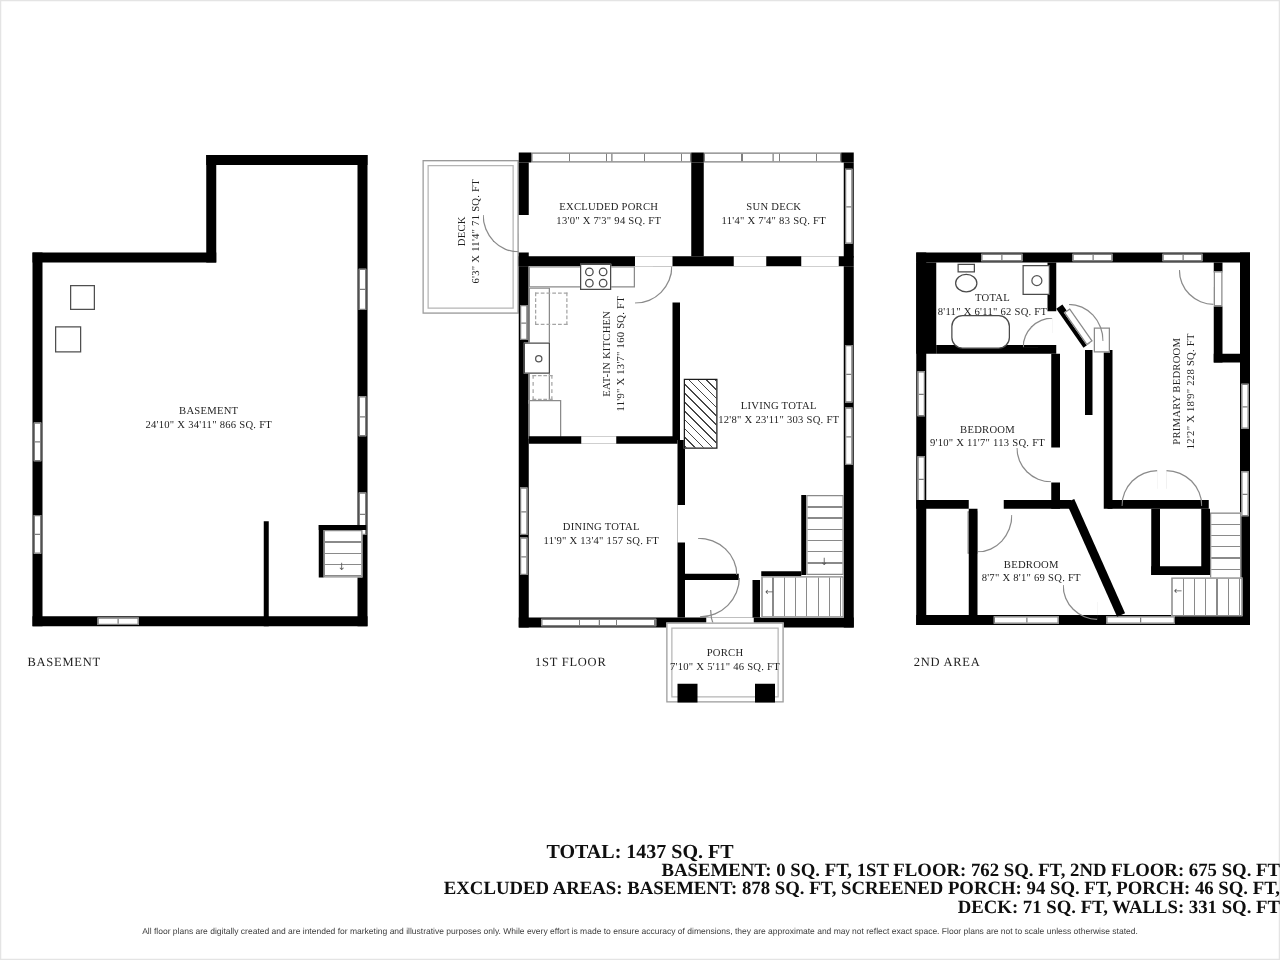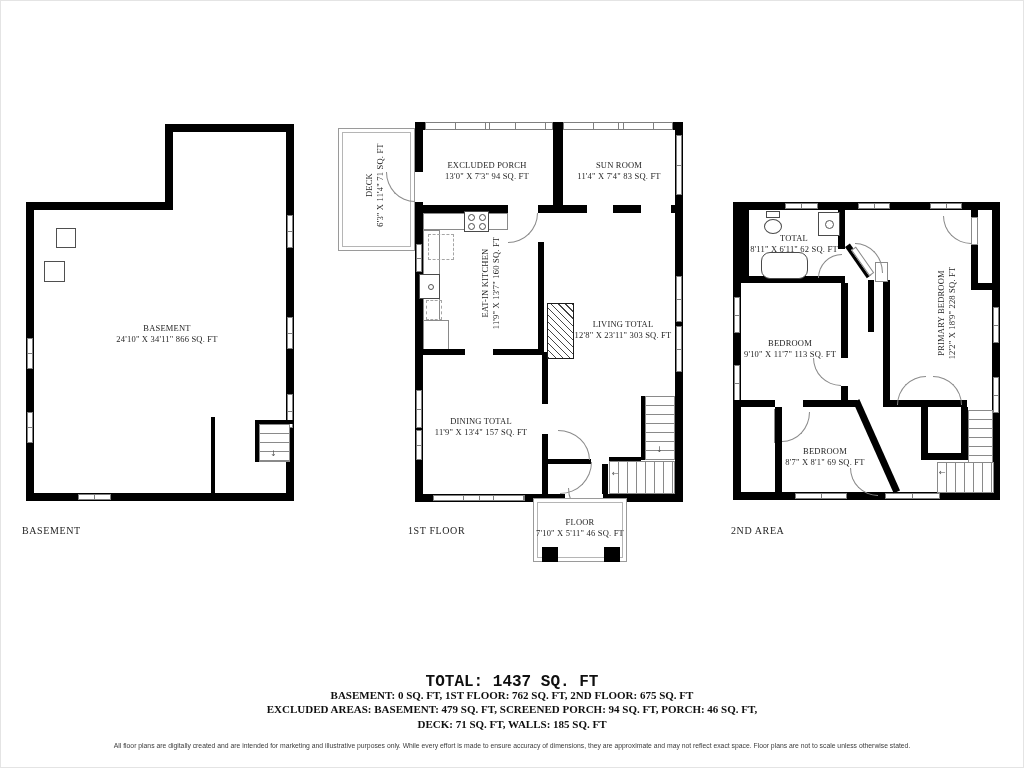--- a/index.html
+++ b/index.html
@@ -29,22 +29,22 @@
   .dot{position:absolute;border:1px solid #555;border-radius:50%;box-sizing:border-box;background:#fff;}
   .dash{position:absolute;border:1px dashed #a5a5a5;box-sizing:border-box;}
   .sq{position:absolute;background:#fff;border:1px solid #4f4f4f;box-sizing:border-box;}
   .rlabel{position:absolute;transform:translate(-50%,-50%);font-size:8.5px;line-height:11px;
           color:#1f1f1f;text-align:center;letter-spacing:0.2px;}
   .rlabel span{display:block;white-space:nowrap;}
   .rlabel.vert{transform:translate(-50%,-50%) rotate(-90deg);}
   .caption{position:absolute;font-size:10px;letter-spacing:0.6px;color:#1f1f1f;white-space:nowrap;}
   .arrow{position:absolute;font-family:"DejaVu Sans",sans-serif;font-size:8px;color:#555;line-height:8px;}
   .sum{position:absolute;left:0;right:0;text-align:center;font-weight:700;color:#0f0f0f;white-space:nowrap;}
-  .sum.total{font-size:16px;font-family:Liberation Mono, monospace;}
-  .sum.line{font-size:11px;}
+  .sum.total{font-size:16px;}
+  .sum.line{font-size:15px;text-align:right;}
   .disc{position:absolute;left:0;right:0;text-align:center;font-family:"Liberation Sans","DejaVu Sans",sans-serif;
         font-size:6.8px;color:#3c3c3c;white-space:nowrap;}
 </style>
 </head>
 <body>
 
 <div id="stage">
 
   <div>
     <div class="wall" style="left:165px;top:124px;width:129px;height:8px"></div>
@@ -154,40 +154,40 @@
 
     <div class="rlabel vert" style="left:375px;top:185px">
       <span>DECK</span>
       <span>6'3" X 11'4" 71 SQ. FT</span>
     </div>
     <div class="rlabel" style="left:487px;top:171px">
       <span>EXCLUDED PORCH</span>
       <span>13'0" X 7'3" 94 SQ. FT</span>
     </div>
     <div class="rlabel" style="left:619px;top:171px">
-      <span>SUN ROOM</span>
+      <span>SUN DECK</span>
       <span>11'4" X 7'4" 83 SQ. FT</span>
     </div>
     <div class="rlabel vert" style="left:491px;top:283px">
       <span>EAT-IN KITCHEN</span>
       <span>11'9" X 13'7" 160 SQ. FT</span>
     </div>
     <div class="rlabel" style="left:623px;top:330px">
       <span>LIVING TOTAL</span>
       <span>12'8" X 23'11" 303 SQ. FT</span>
     </div>
     <div class="rlabel" style="left:481px;top:427px">
       <span>DINING TOTAL</span>
       <span>11'9" X 13'4" 157 SQ. FT</span>
     </div>
     <div class="rlabel" style="left:580px;top:528px">
-      <span>FLOOR</span>
+      <span>PORCH</span>
       <span>7'10" X 5'11" 46 SQ. FT</span>
     </div>
-    <div class="caption" style="left:408px;top:525px">1ST FLOOR</div>
+    <div class="caption" style="left:428px;top:525px">1ST FLOOR</div>
   </div>
 
   <div>
 
     <div class="wall" style="left:733px;top:202px;width:267px;height:8px"></div>
     <div class="wall" style="left:733px;top:492px;width:267px;height:8px"></div>
     <div class="wall" style="left:733px;top:202px;width:8px;height:298px"></div>
     <div class="wall" style="left:992px;top:202px;width:8px;height:298px"></div>
 
     <div class="win win-h" style="left:785px;top:203px;width:33px;height:6px"></div>
@@ -262,18 +262,18 @@
     <div class="rlabel" style="left:825px;top:457px">
       <span>BEDROOM</span>
       <span>8'7" X 8'1" 69 SQ. FT</span>
     </div>
     <div class="caption" style="left:731px;top:525px">2ND AREA</div>
   </div>
 
   <div>
     <div class="sum total" style="top:673px">TOTAL: 1437 SQ. FT</div>
     <div class="sum line" style="top:689px">BASEMENT: 0 SQ. FT, 1ST FLOOR: 762 SQ. FT, 2ND FLOOR: 675 SQ. FT</div>
-    <div class="sum line" style="top:703px">EXCLUDED AREAS: BASEMENT: 479 SQ. FT, SCREENED PORCH: 94 SQ. FT, PORCH: 46 SQ. FT,</div>
-    <div class="sum line" style="top:718px">DECK: 71 SQ. FT, WALLS: 185 SQ. FT</div>
+    <div class="sum line" style="top:703px">EXCLUDED AREAS: BASEMENT: 878 SQ. FT, SCREENED PORCH: 94 SQ. FT, PORCH: 46 SQ. FT,</div>
+    <div class="sum line" style="top:718px">DECK: 71 SQ. FT, WALLS: 331 SQ. FT</div>
     <div class="disc" style="top:742px">All floor plans are digitally created and are intended for marketing and illustrative purposes only. While every effort is made to ensure accuracy of dimensions, they are approximate and may not reflect exact space. Floor plans are not to scale unless otherwise stated.</div>
   </div>
 
 </div>
 
 </body></html>

